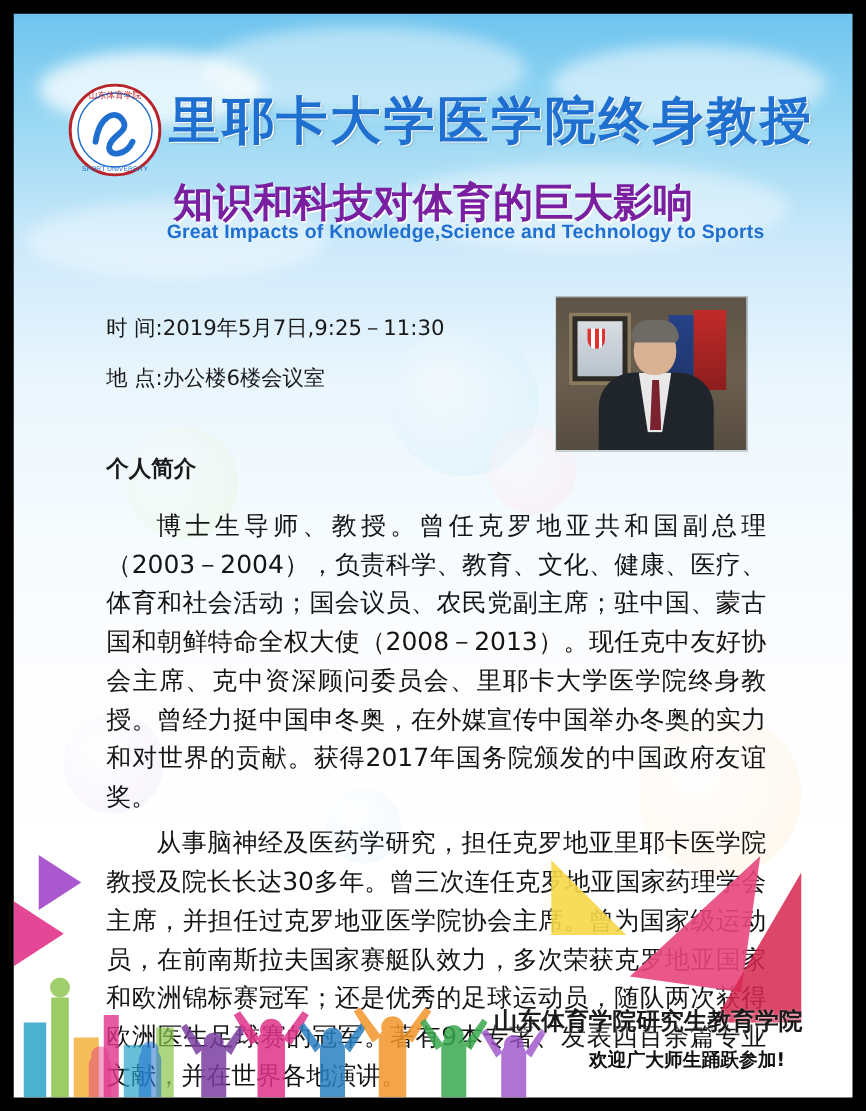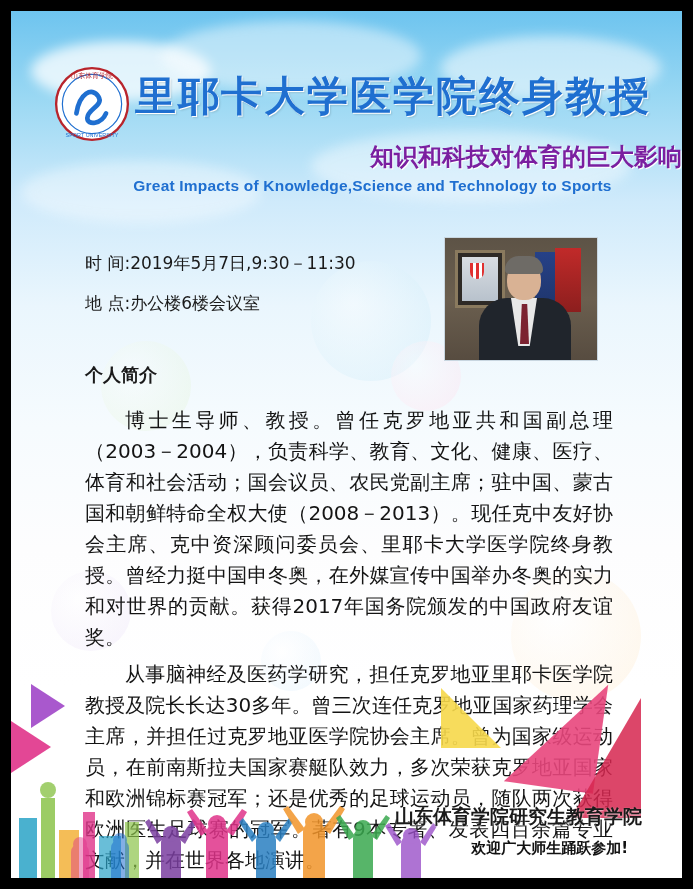--- a/index.html
+++ b/index.html
@@ -161,22 +161,22 @@
     color: #1f6fd0;
     font-family: "DejaVu Sans", "Liberation Sans", sans-serif;
     text-shadow: 1px 1px 0 #ffffff, 2px 2px 2px rgba(0,0,0,.12);
     white-space: nowrap;
   }
   .sub-title-cn {
     position: absolute;
     left: 0;
     top: 130px;
     width: 671px;
-    text-align: right;
-    font-size: 24px;
+    text-align: center;
+    font-size: 32px;
     font-weight: bold;
     color: #7a1fa0;
     font-family: "DejaVu Sans", "Liberation Sans", sans-serif;
     text-shadow: 1px 1px 0 #fff;
   }
   .sub-title-en {
     position: absolute;
     left: 0;
     top: 166px;
     width: 671px;
@@ -360,21 +360,21 @@
         <path d="M30 62 C34 36, 50 28, 58 40 C66 52, 44 56, 44 68 C44 78, 62 76, 68 62" fill="none" stroke="#1f6fd0" stroke-width="6" stroke-linecap="round"></path>
         <text x="50" y="17" font-size="9" fill="#b8242c" text-anchor="middle" font-family="DejaVu Sans, sans-serif">山东体育学院</text>
         <text x="50" y="92" font-size="7" fill="#1f6fd0" text-anchor="middle" font-family="Liberation Sans, sans-serif">SPORT UNIVERSITY</text>
       </svg>
       <div class="main-title">里耶卡大学医学院终身教授</div>
       <div class="sub-title-cn">知识和科技对体育的巨大影响</div>
       <div class="sub-title-en">Great Impacts of Knowledge,Science and Technology to Sports</div>
     </div>
 
     <div class="info">
-      <div class="info-line">时 间:2019年5月7日,9:30－11:30</div>
+      <div class="info-line">时 间:2019年5月7日,9:25－11:30</div>
       <div class="info-line">地 点:办公楼6楼会议室</div>
     </div>
     <div class="bio-heading">个人简介</div>
 
     <div class="portrait">
       <div class="wall"></div>
       <div class="frame">
         <div class="frame-in"></div>
         <div class="crest"></div>
       </div>

